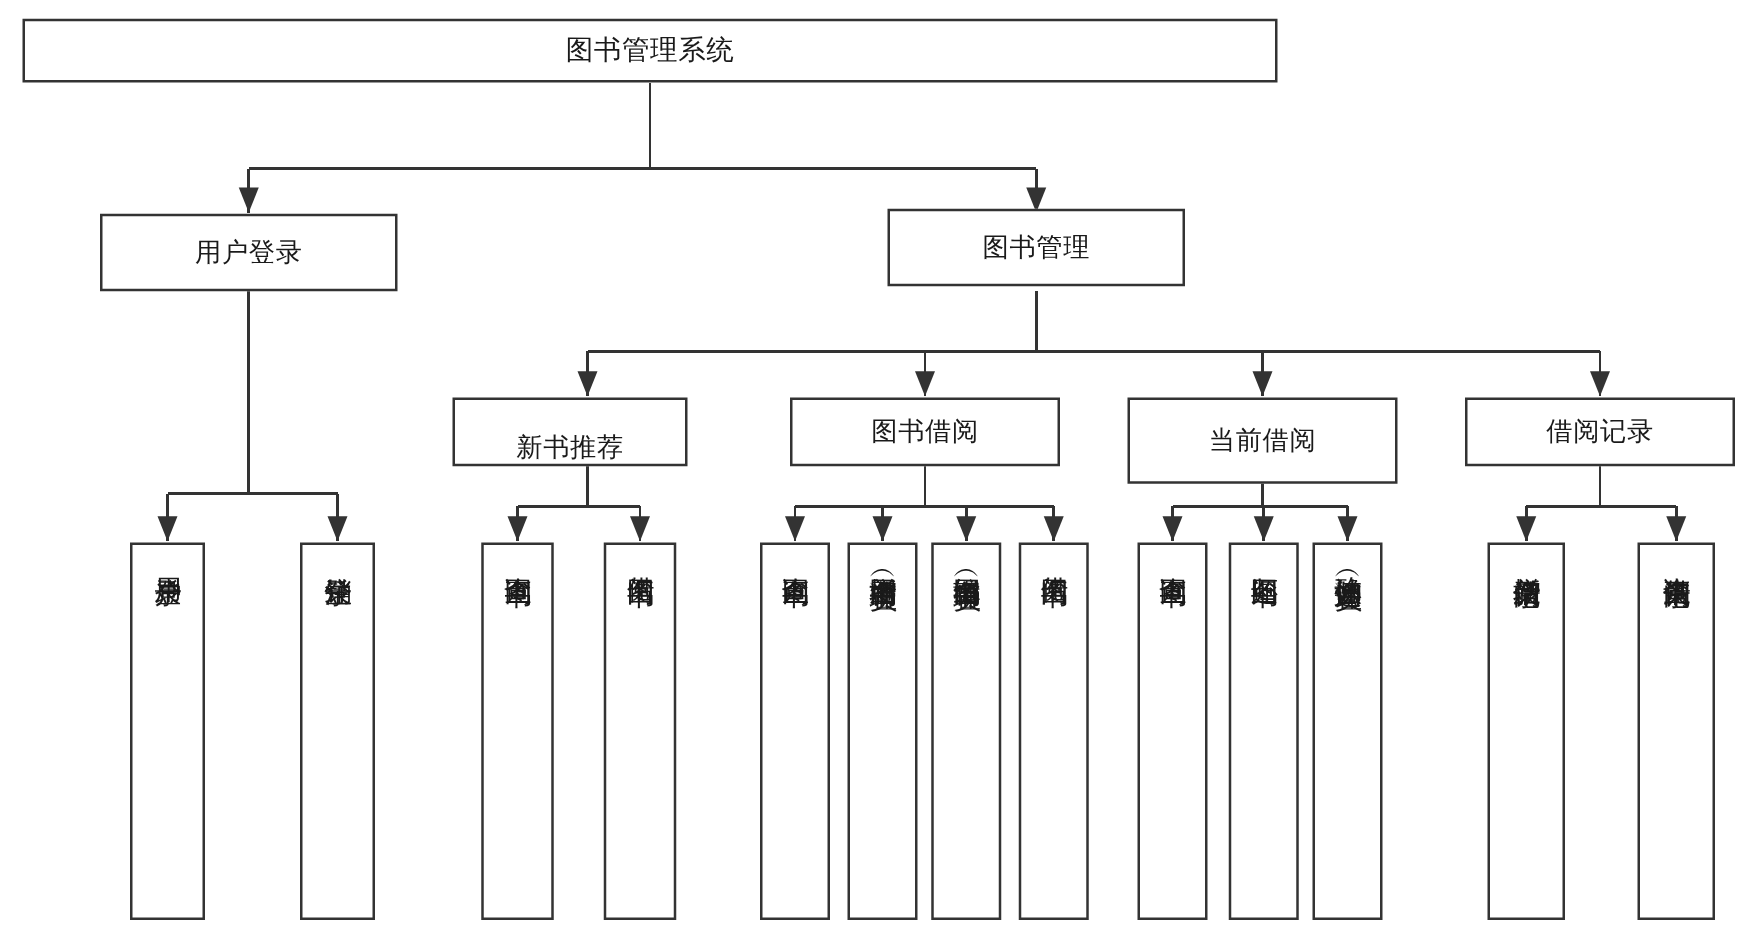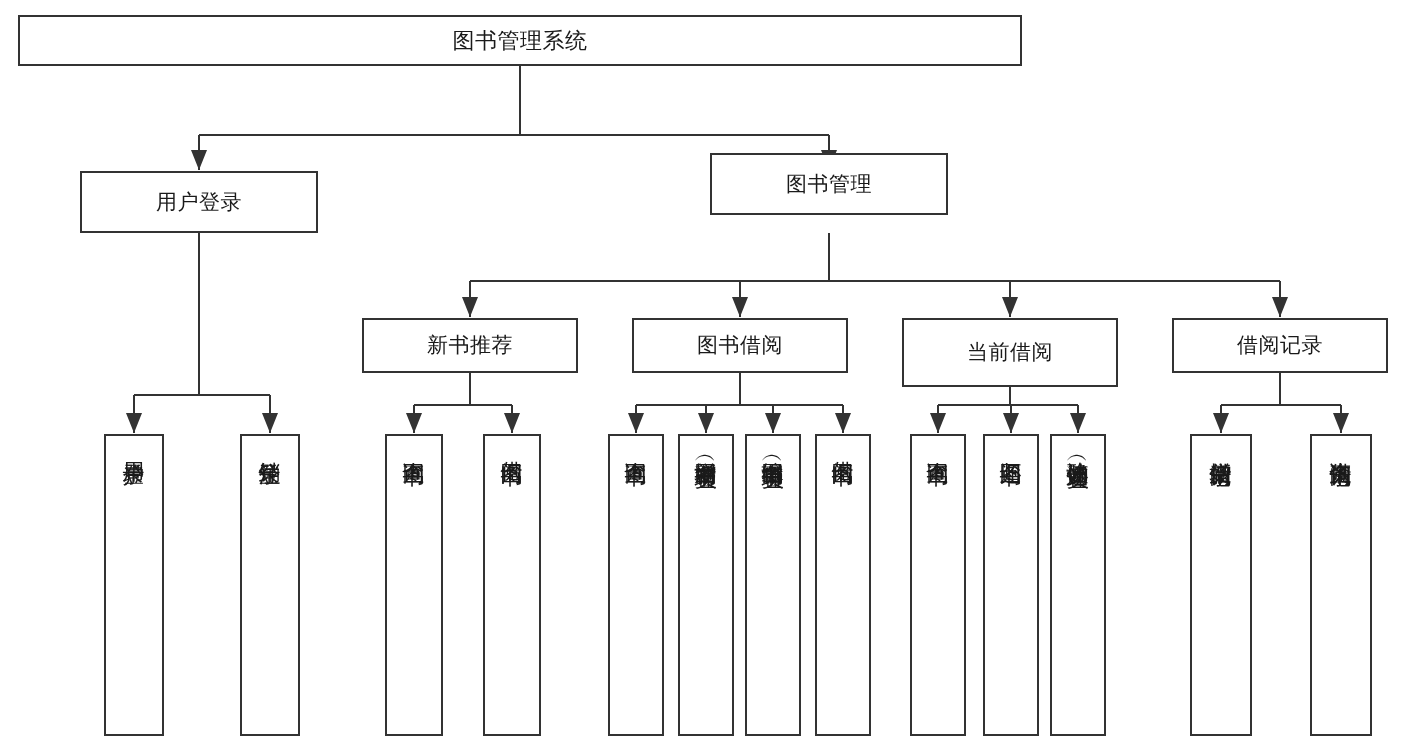--- a/index.html
+++ b/index.html
@@ -133,24 +133,24 @@
       <line x1="1341" y1="405" x2="1341" y2="433" stroke="#333333" stroke-width="2.2" shape-rendering="crispEdges"></line>
       <path d="M1333,413 L1349,413 L1341,433 Z" fill="#333333"></path>
     </svg>
   <div id="nodes">
       <div class="node h root" style="left: 18px; top: 15px; width: 1004px; height: 51px; border-color: rgb(51, 51, 51); background: rgb(255, 255, 255); color: rgb(26, 26, 26);">
         <span class="lbl">图书管理系统</span>
       </div>
       <div class="node h" style="left: 80px; top: 171px; width: 238px; height: 62px; border-color: rgb(51, 51, 51); background: rgb(255, 255, 255); color: rgb(26, 26, 26);">
         <span class="lbl">用户登录</span>
       </div>
-      <div class="node h" style="left: 710px; top: 153px; width: 238px; height: 62px; border-color: rgb(51, 51, 51); background: rgb(255, 255, 255); color: rgb(26, 26, 26);">
+      <div class="node h" style="left: 710px; top: 167px; width: 238px; height: 62px; border-color: rgb(51, 51, 51); background: rgb(255, 255, 255); color: rgb(26, 26, 26);">
         <span class="lbl">图书管理</span>
       </div>
-      <div class="node h" style="left: 362px; top: 318px; width: 216px; height: 55px; border-color: rgb(51, 51, 51); background: rgb(255, 255, 255); color: rgb(26, 26, 26);">
+      <div class="node h" style="left: 362px; top: 318px; width: 188px; height: 55px; border-color: rgb(51, 51, 51); background: rgb(255, 255, 255); color: rgb(26, 26, 26); align-items: flex-end;">
         <span class="lbl">新书推荐</span>
       </div>
       <div class="node h" style="left: 632px; top: 318px; width: 216px; height: 55px; border-color: rgb(51, 51, 51); background: rgb(255, 255, 255); color: rgb(26, 26, 26);">
         <span class="lbl">图书借阅</span>
       </div>
       <div class="node h" style="left: 902px; top: 318px; width: 216px; height: 69px; border-color: rgb(51, 51, 51); background: rgb(255, 255, 255); color: rgb(26, 26, 26);">
         <span class="lbl">当前借阅</span>
       </div>
       <div class="node h" style="left: 1172px; top: 318px; width: 216px; height: 55px; border-color: rgb(51, 51, 51); background: rgb(255, 255, 255); color: rgb(26, 26, 26);">
         <span class="lbl">借阅记录</span>

